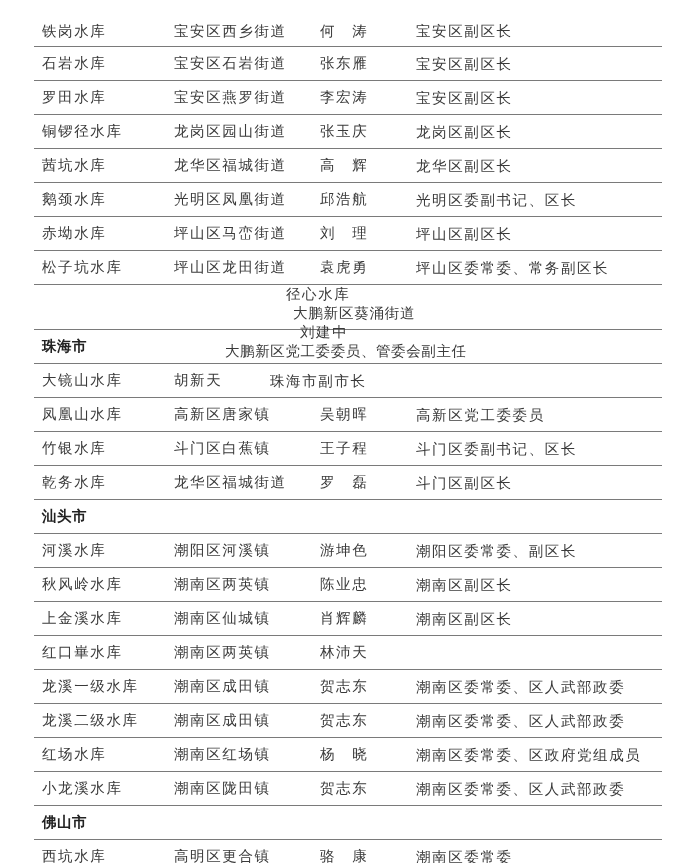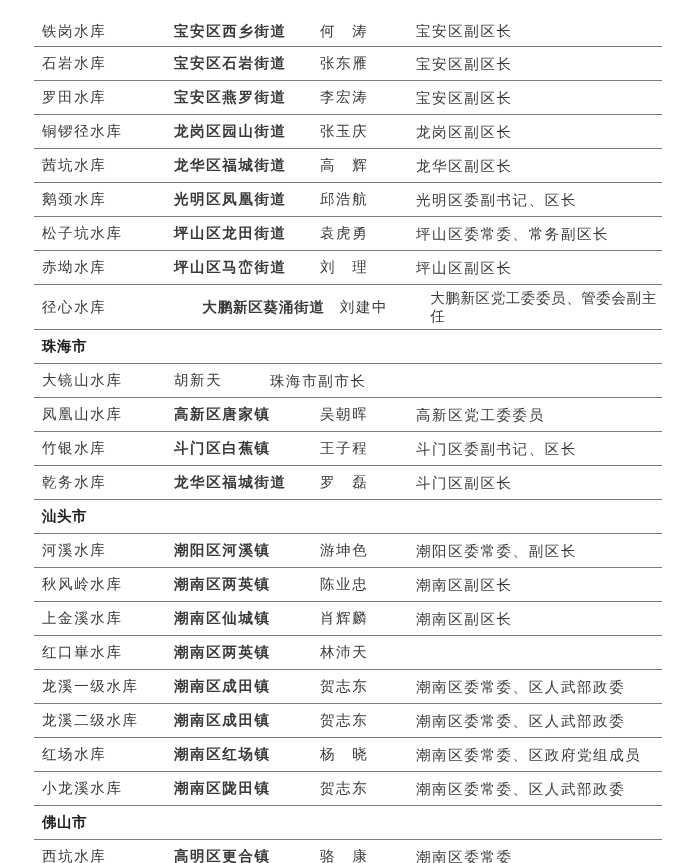--- a/index.html
+++ b/index.html
@@ -24,28 +24,28 @@
     .row {
       display: flex;
       align-items: center;
       height: 33px;
       border-bottom: 1.5px solid #7a7a7a;
       font-size: 14.5px;
       letter-spacing: 1.6px;
       box-sizing: content-box;
     }
     .row.first { height: 30px; }
-    .row.tall { height: 44px; }
+    .row.tall { height: 44px; flex-direction: column; }
     .row.group {
       font-weight: bold;
       color: #222;
       letter-spacing: 0.5px;
     }
     .c1 { width: 140px; padding-left: 8px; box-sizing: border-box; white-space: nowrap; }
-    .c2 { width: 146px; white-space: nowrap; font-weight: bold; }
+    .c2 { width: 146px; white-space: nowrap; }
     .c3 { width: 96px; white-space: nowrap; }
     .c4 { width: 246px; line-height: 18px; }
     .c4.wrap { white-space: normal; word-break: break-all; }
   </style>
 </head>
 <body>
 
 <div class="table">
 
   <div class="row first">
@@ -84,31 +84,31 @@
   </div>
 
   <div class="row">
     <div class="c1">鹅颈水库</div>
     <div class="c2">光明区凤凰街道</div>
     <div class="c3">邱浩航</div>
     <div class="c4">光明区委副书记、区长</div>
   </div>
 
   <div class="row">
+    <div class="c1">赤坳水库</div>
+    <div class="c2">坪山区马峦街道</div>
+    <div class="c3">刘　理</div>
+    <div class="c4">坪山区副区长</div>
+  </div>
+
+  <div class="row">
     <div class="c1">松子坑水库</div>
     <div class="c2">坪山区龙田街道</div>
     <div class="c3">袁虎勇</div>
     <div class="c4">坪山区委常委、常务副区长</div>
-  </div>
-
-  <div class="row">
-    <div class="c1">赤坳水库</div>
-    <div class="c2">坪山区马峦街道</div>
-    <div class="c3">刘　理</div>
-    <div class="c4">坪山区副区长</div>
   </div>
 
   <div class="row tall">
     <div class="c1">径心水库</div>
     <div class="c2" style="letter-spacing:0.8px;margin-left:36px;">大鹏新区葵涌街道</div>
     <div class="c3">刘建中</div>
     <div class="c4 wrap" style="letter-spacing:0.6px;">大鹏新区党工委委员、管委会副主任</div>
   </div>
 
   <div class="row group">

